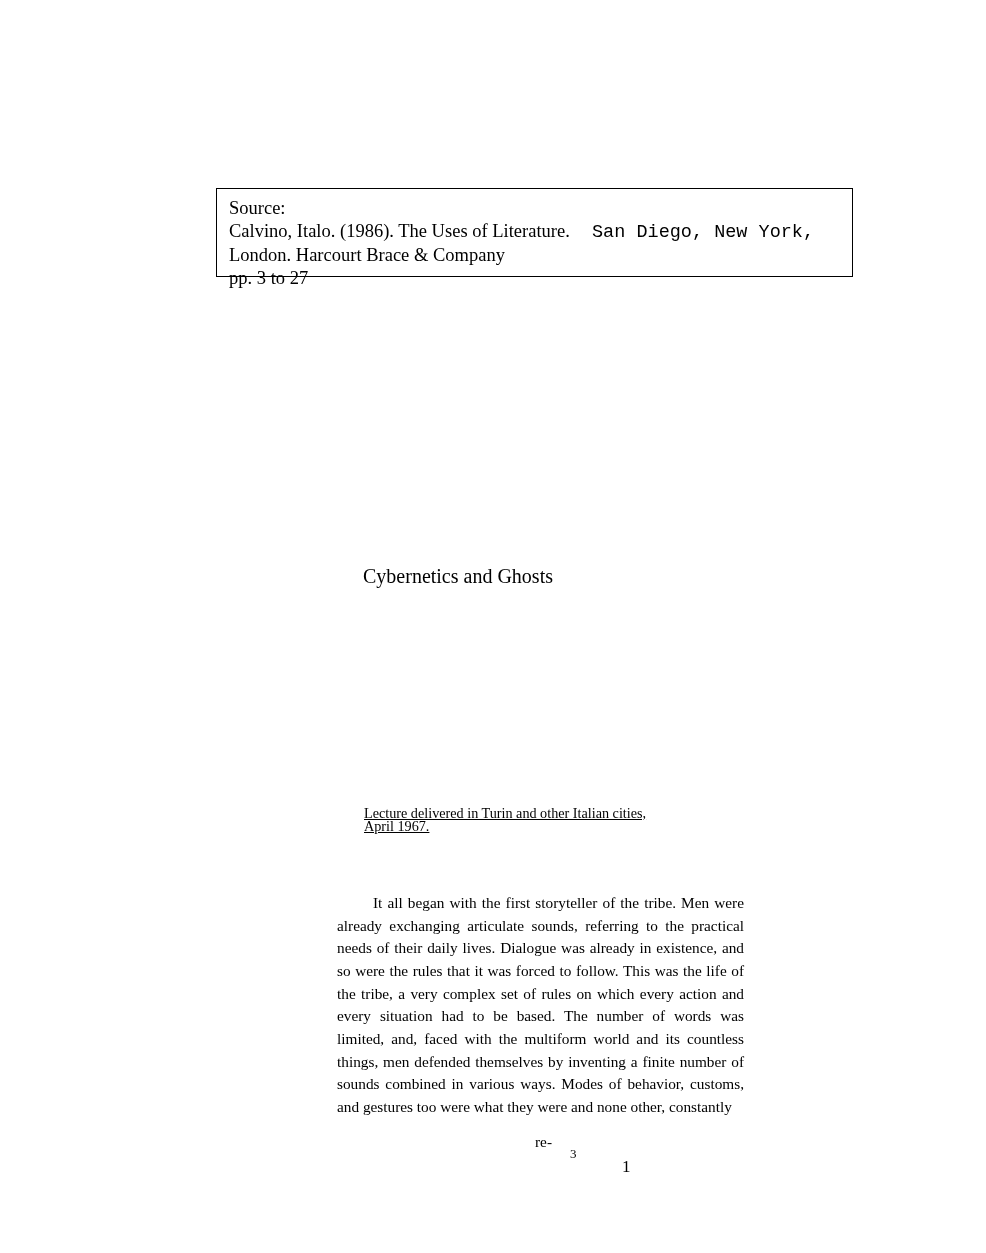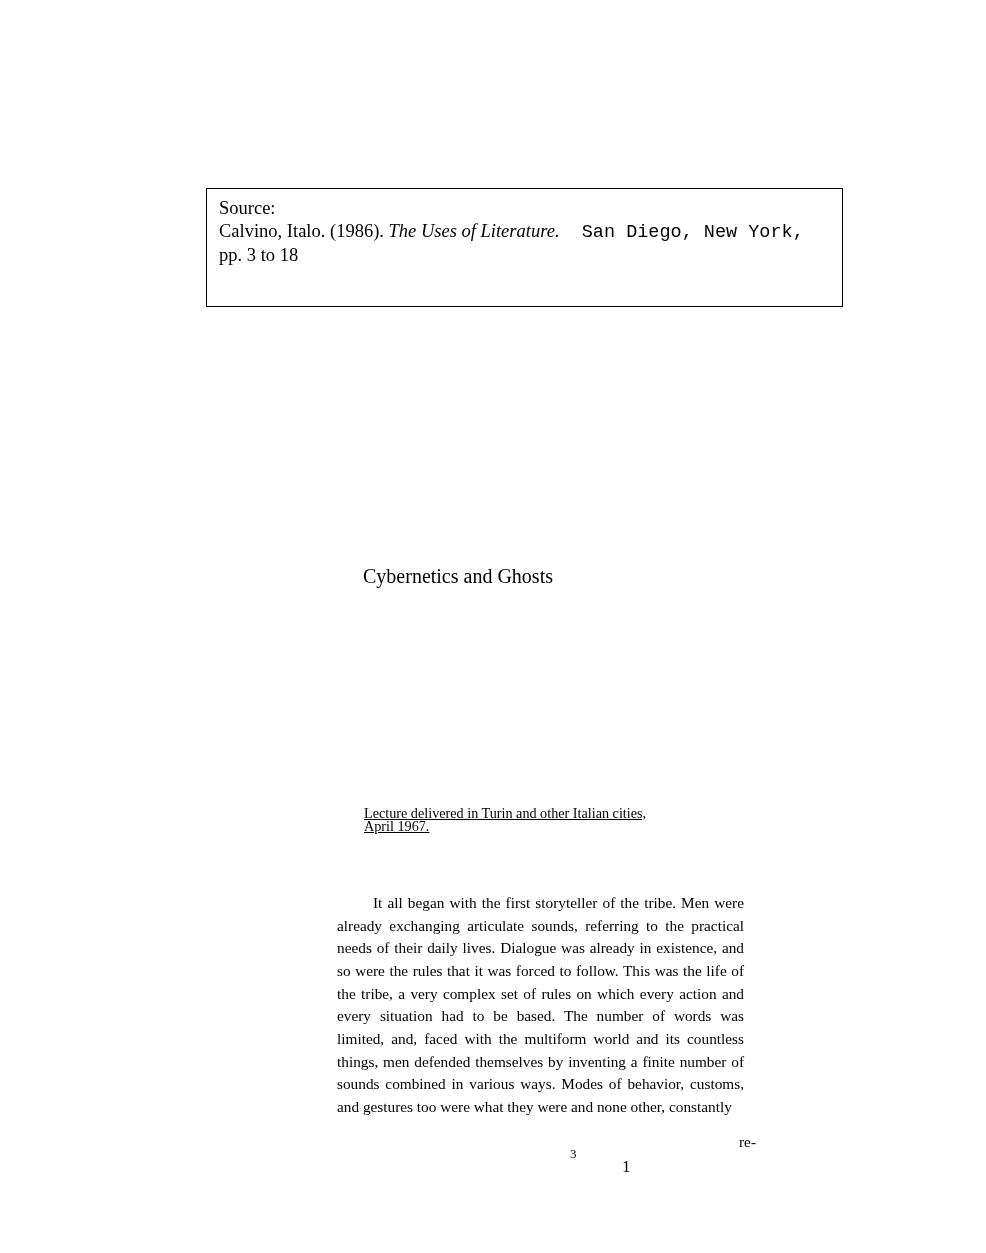--- a/index.html
+++ b/index.html
@@ -10,32 +10,32 @@
     body {
       width: 986px;
       height: 1253px;
       position: relative;
       overflow: hidden;
       font-family: "Liberation Serif", "DejaVu Serif", serif;
       color: #000000;
     }
     .source-box {
       position: absolute;
-      left: 206px;
+      left: 216px;
       top: 188px;
       width: 637px;
-      height: 119px;
+      height: 89px;
       border: 1px solid #000000;
       box-sizing: border-box;
       padding: 8px 0 0 12px;
       font-size: 18.5px;
       line-height: 22.7px;
     }
     .source-box div { white-space: nowrap; }
-    .source-box .ital { font-style: italic; }
+    .source-box .ital { }
     .title {
       position: absolute;
       left: 363px;
       top: 556px;
       font-size: 20px;
       line-height: 40px;
       white-space: nowrap;
     }
     .lecture-note {
       position: absolute;
@@ -54,21 +54,21 @@
       font-size: 15.3px;
       line-height: 22.65px;
       text-align: justify;
       margin: 0;
     }
     .body-text .para {
       text-indent: 36px;
       margin: 12px;
     }
     .body-text .last-line {
-      text-align: right;
+      text-align: center;
       margin-left: 6px;
     }
     .page-num-small {
       position: absolute;
       left: 570px;
       top: 1146px;
       font-size: 13px;
       line-height: 16px;
     }
     .page-num-large {
@@ -78,21 +78,22 @@
       font-size: 17px;
       line-height: 20px;
     }
   </style>
 </head>
 <body>
 
 <div class="source-box">
   <div>Source:</div>
   <div><span>Calvino, Italo. (1986). </span><span class="ital">The Uses of Literature.</span><span style="white-space:pre;font-family:Liberation Mono, monospace;">  San Diego, New York,</span></div>
-  <div>pp. 3 to 18</div>
+  <div>London. Harcourt Brace &amp; Company</div>
+  <div>pp. 3 to 27</div>
 </div>
 
 <div class="title">Cybernetics and Ghosts</div>
 
 <div class="lecture-note">
   <div>Lecture delivered in Turin and other Italian cities,</div>
   <div>April 1967.</div>
 </div>
 
 <div class="body-text">

